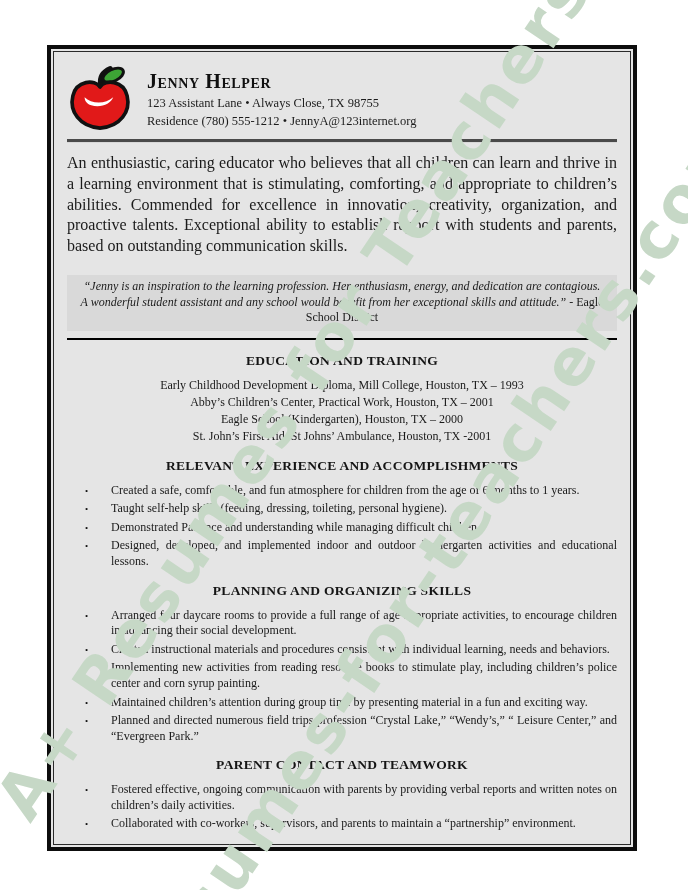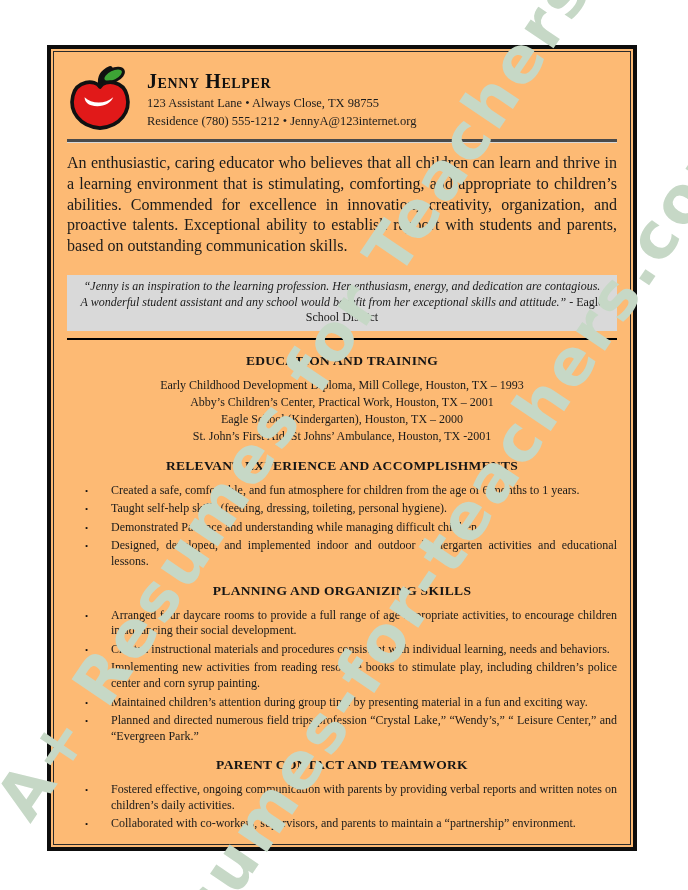--- a/index.html
+++ b/index.html
@@ -2,21 +2,21 @@
 <html><head>
 <meta charset="utf-8">
 <style>
   * { margin:0; padding:0; box-sizing:border-box; }
   html,body { background:#ffffff; }
   body { width:688px; height:890px; font-family:"Liberation Serif", serif; color:#1a1a1a; }
   .canvas { position:relative; width:688px; height:890px; background:#fff; overflow:hidden; }
 
   
   .page { position:absolute; left:47px; top:45px; width:590px; height:806px;
-          border:4px solid #0d0d0d; background:#fdba74; z-index:1; }
+          border:4px solid #0d0d0d; background:#e5e5e5; z-index:1; }
   .page-inner { position:absolute; inset:2px; border:1px solid #2a2a2a; padding:10px 13px 0 13px; overflow:hidden; }
 
   
   .watermark { position:absolute; inset:0; z-index:5; pointer-events:none; overflow:hidden; }
   .wm { position:absolute; white-space:nowrap; font-family:"DejaVu Sans", sans-serif;
         font-weight:bold; font-size:64px; letter-spacing:4px; color:#c6d8c6;
         transform:rotate(-56deg); transform-origin:0 50%; mix-blend-mode:multiply; }
   .wm1 { left:12px;  top:775px; }
   .wm2 { left:148px; top:952px; }
 

